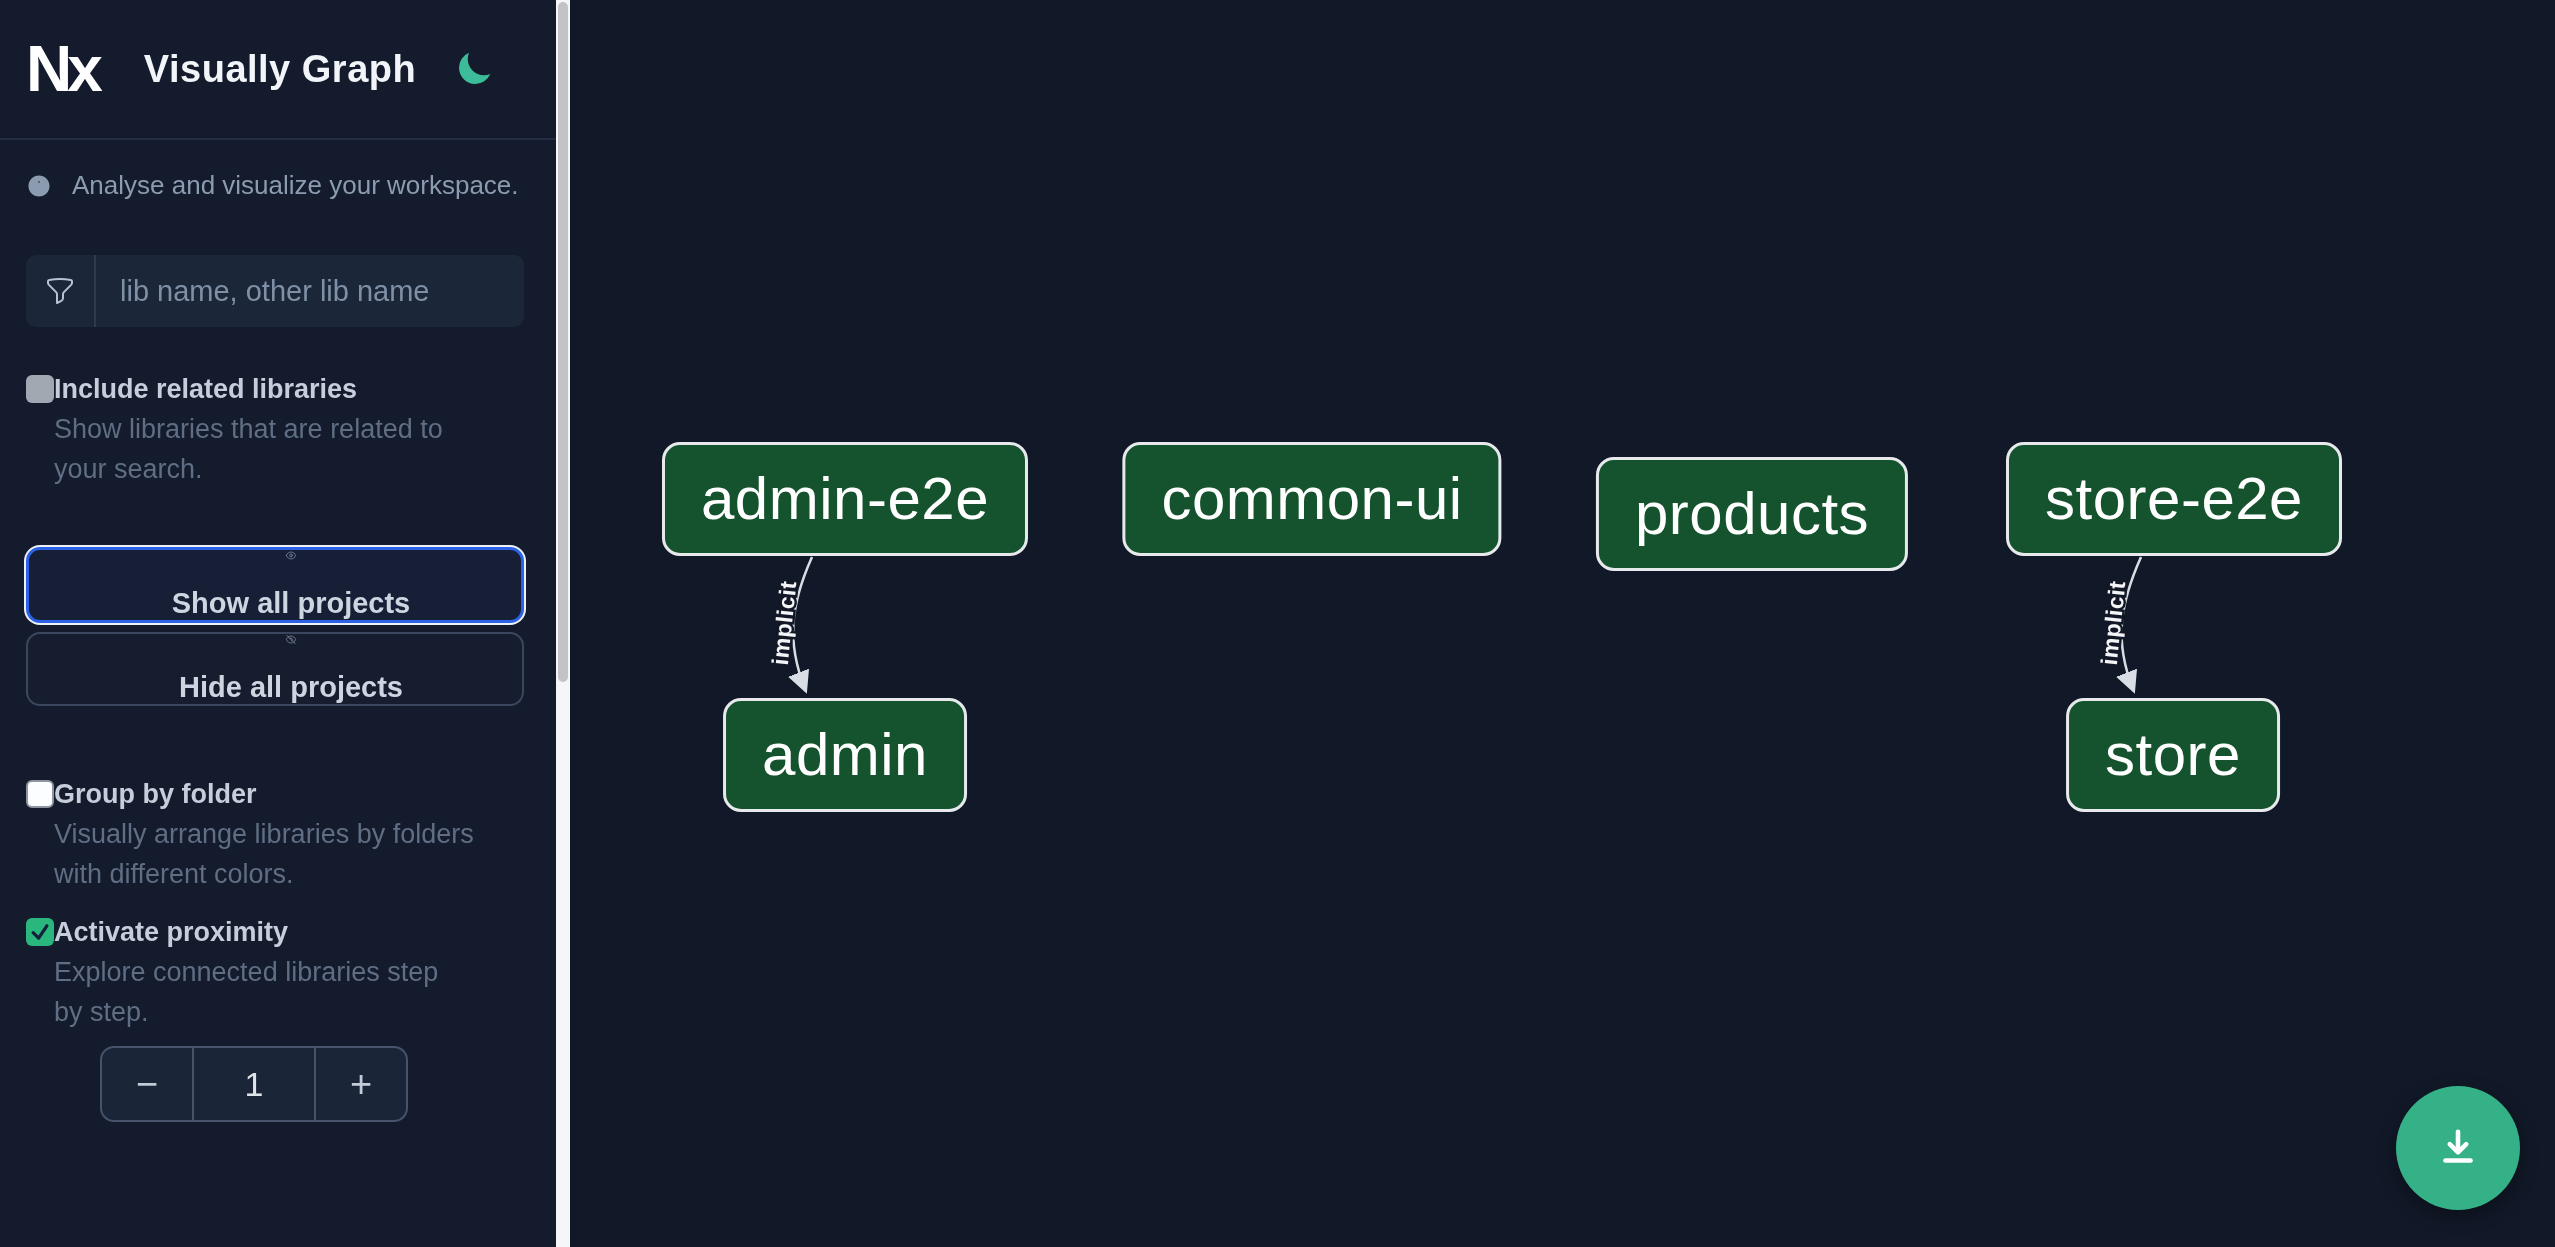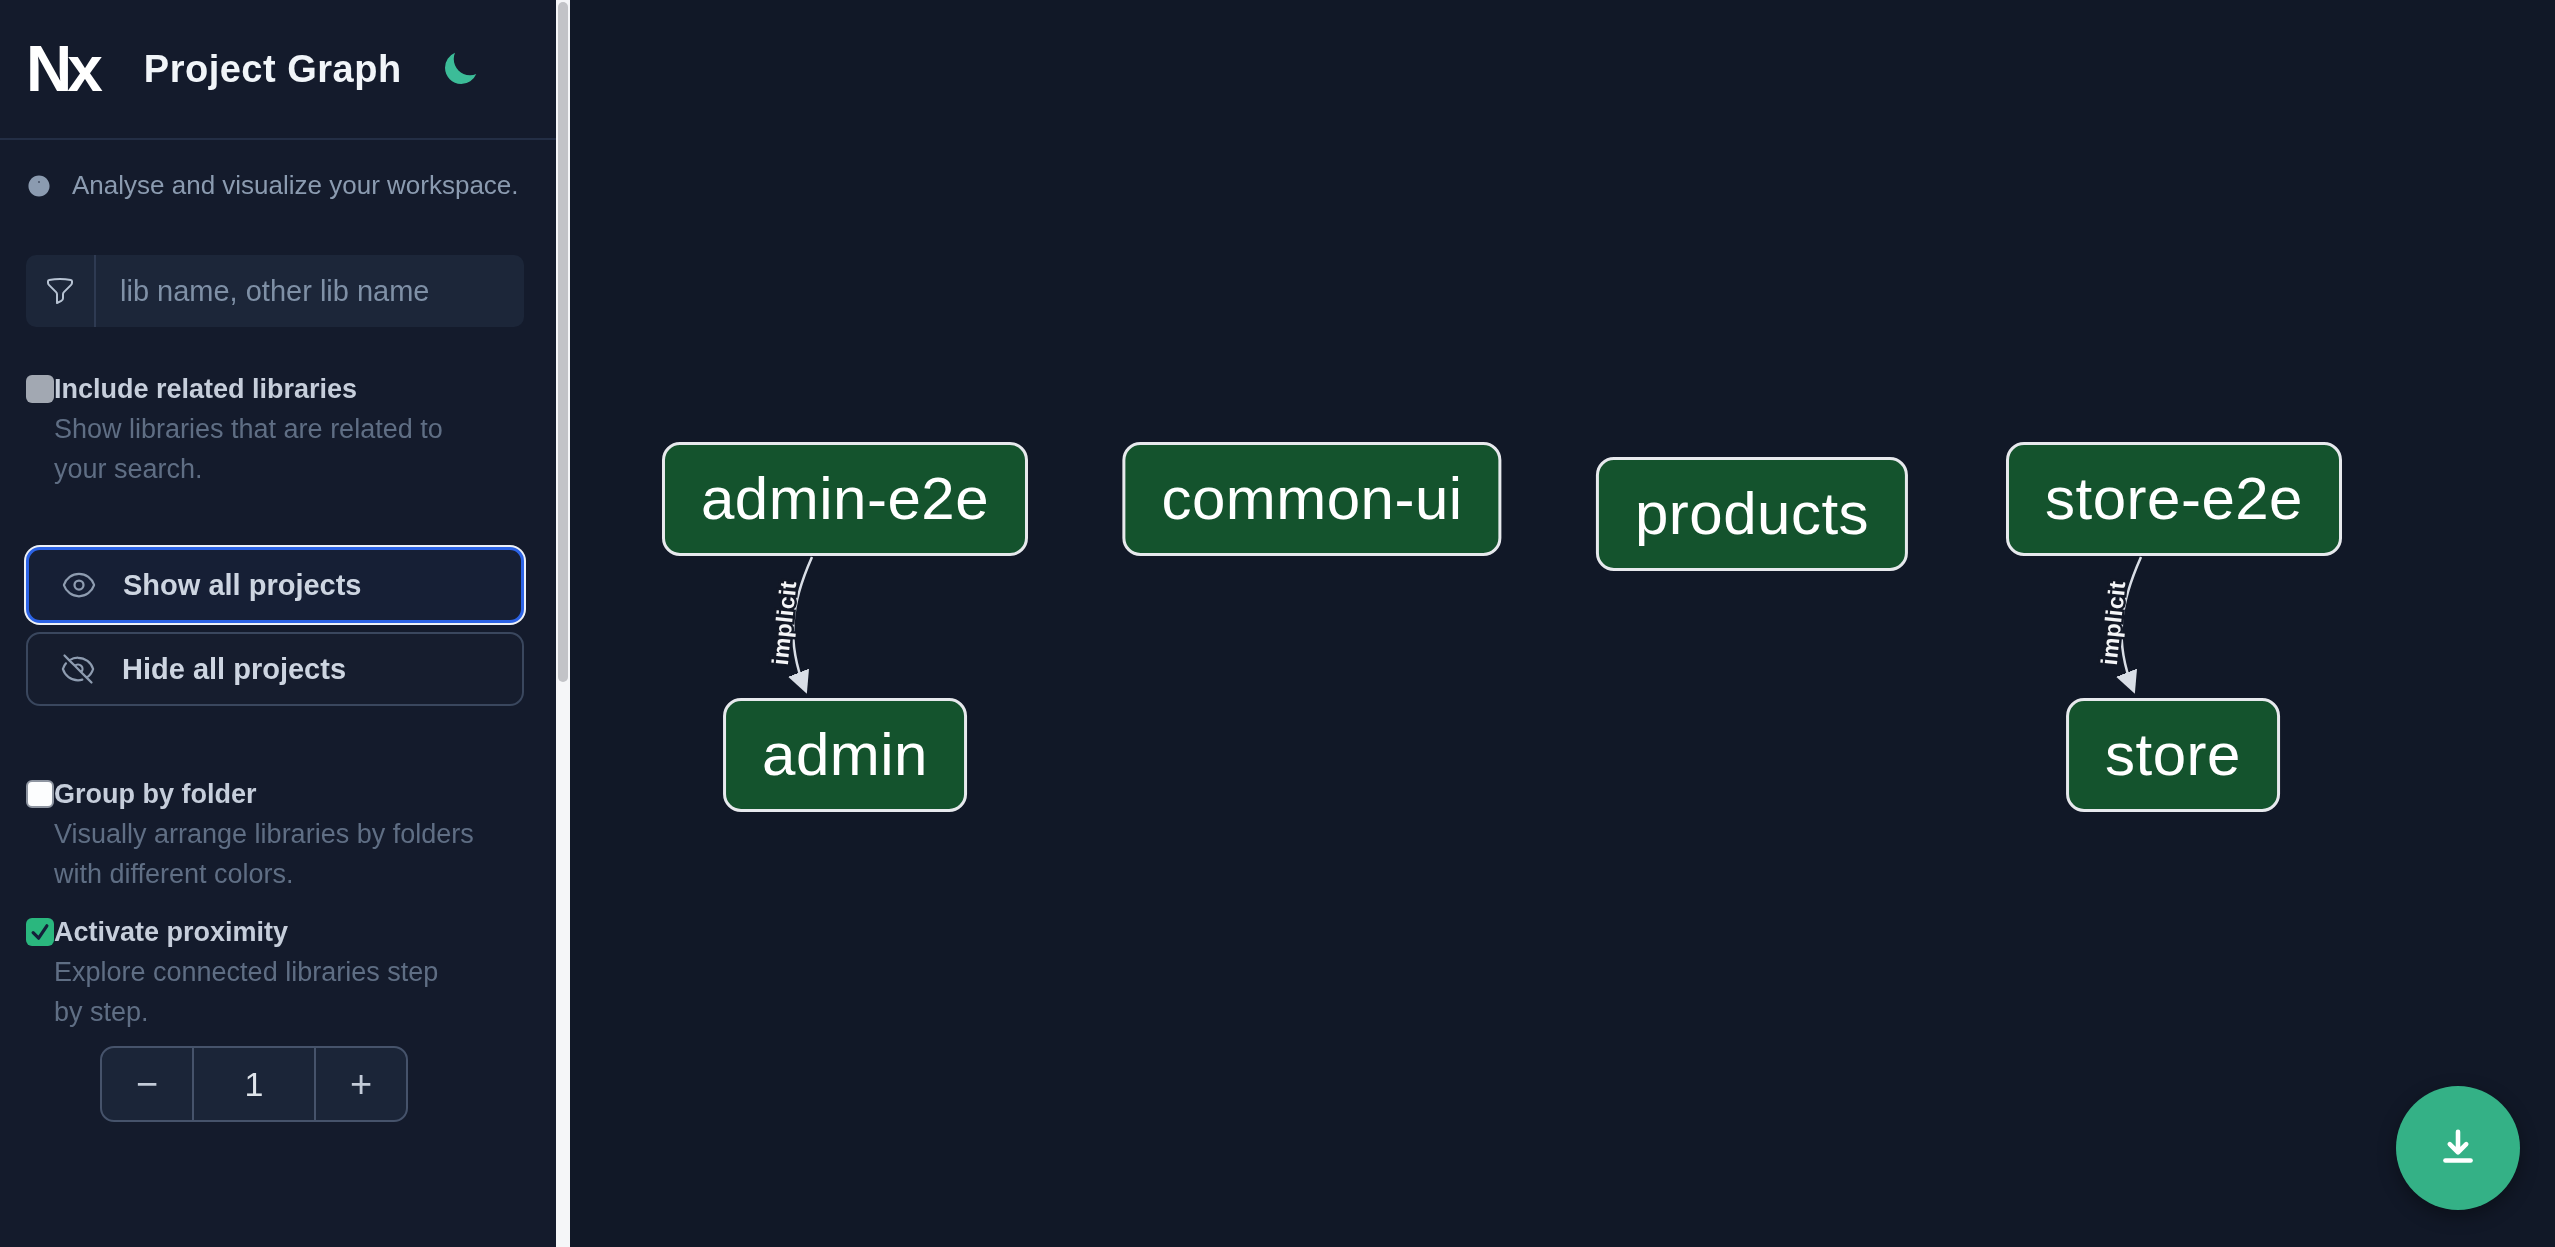--- a/index.html
+++ b/index.html
@@ -48,21 +48,21 @@
   .checkbox.white { background:#fcfdfe; border:2px solid #8e95a1; }
   .checkbox.green { background:#2ab77e; }
   .checkbox svg { display:none; position:absolute; inset:0; margin:auto; }
   .checkbox.checked svg { display:block; }
   .t-label { color:#c6cedb; font-size:27px; font-weight:700; line-height:36px; }
   .t-desc  { color:#5f6e84; font-size:27px; line-height:40px; max-width:420px; margin-top:2px; }
 
   .sb-btn { display:flex; align-items:center; gap:26px; margin:0 32px 0 26px;
             width:498px; height:76px; border-radius:14px; background:#161f35;
             color:#cdd5e1; font-size:29px; font-weight:600; cursor:pointer;
-            font-family:"Liberation Sans", sans-serif; padding-left:32px; }
+            font-family:"Liberation Sans", sans-serif; padding-left:32px;flex-direction:column; }
   .sb-btn.focused { border:3px solid #2c63e6; box-shadow:0 0 0 2px #eef2f7; }
   .sb-btn.plain   { border:2px solid #3a475e; background:rgba(255,255,255,0.01); height:74px; }
 
   .stepper { margin:14px 0 0 100px; width:308px; height:76px; display:flex;
              border:2px solid #46536b; border-radius:14px; background:#1b2538;
              overflow:hidden; }
   .stepper .seg { display:flex; align-items:center; justify-content:center;
                   color:#c3cbd8; font-size:38px; cursor:pointer; }
   .stepper .dec { width:90px; }
   .stepper .val { flex:1; border-left:2px solid #46536b; border-right:2px solid #46536b;
@@ -104,21 +104,21 @@
       <div class="gnode" style="left: 1752px; top: 514px;">products</div>
       <div class="gnode" style="left: 2174px; top: 499px;">store-e2e</div>
       <div class="gnode" style="left: 845px; top: 755px;">admin</div>
       <div class="gnode" style="left: 2173px; top: 755px;">store</div>
     </div>
 
   <aside class="sidebar">
 
     <div class="sb-header">
       <div class="logo">Nx</div>
-      <div class="title">Project Graph</div>
+      <div class="title">Visually Graph</div>
       <svg class="moon" viewBox="0 0 24 24">
         <path fill="#3cbc98" d="M21.752 15.002A9.718 9.718 0 0118 15.75c-5.385 0-9.75-4.365-9.75-9.75 0-1.33.266-2.597.748-3.752A9.753 9.753 0 003 11.25C3 16.635 7.365 21 12.75 21a9.753 9.753 0 009.002-5.998z"></path>
       </svg>
     </div>
 
     <div class="tagline">
       <svg width="26" height="26" viewBox="0 0 24 24">
         <path fill="#8b9bb0" d="M2.25 12c0-5.385 4.365-9.75 9.75-9.75s9.75 4.365 9.75 9.75-4.365 9.75-9.75 9.75S2.25 17.385 2.25 12zm8.706-1.442c1.146-.573 2.437.463 2.126 1.706l-.709 2.836.042-.02a.75.75 0 01.67 1.34l-.04.022c-1.147.573-2.438-.463-2.127-1.706l.71-2.836-.042.02a.75.75 0 11-.671-1.34l.041-.022zM12 9a.75.75 0 100-1.5.75.75 0 000 1.5z"></path>
       </svg>
       <span>Analyse and visualize your workspace.</span>

